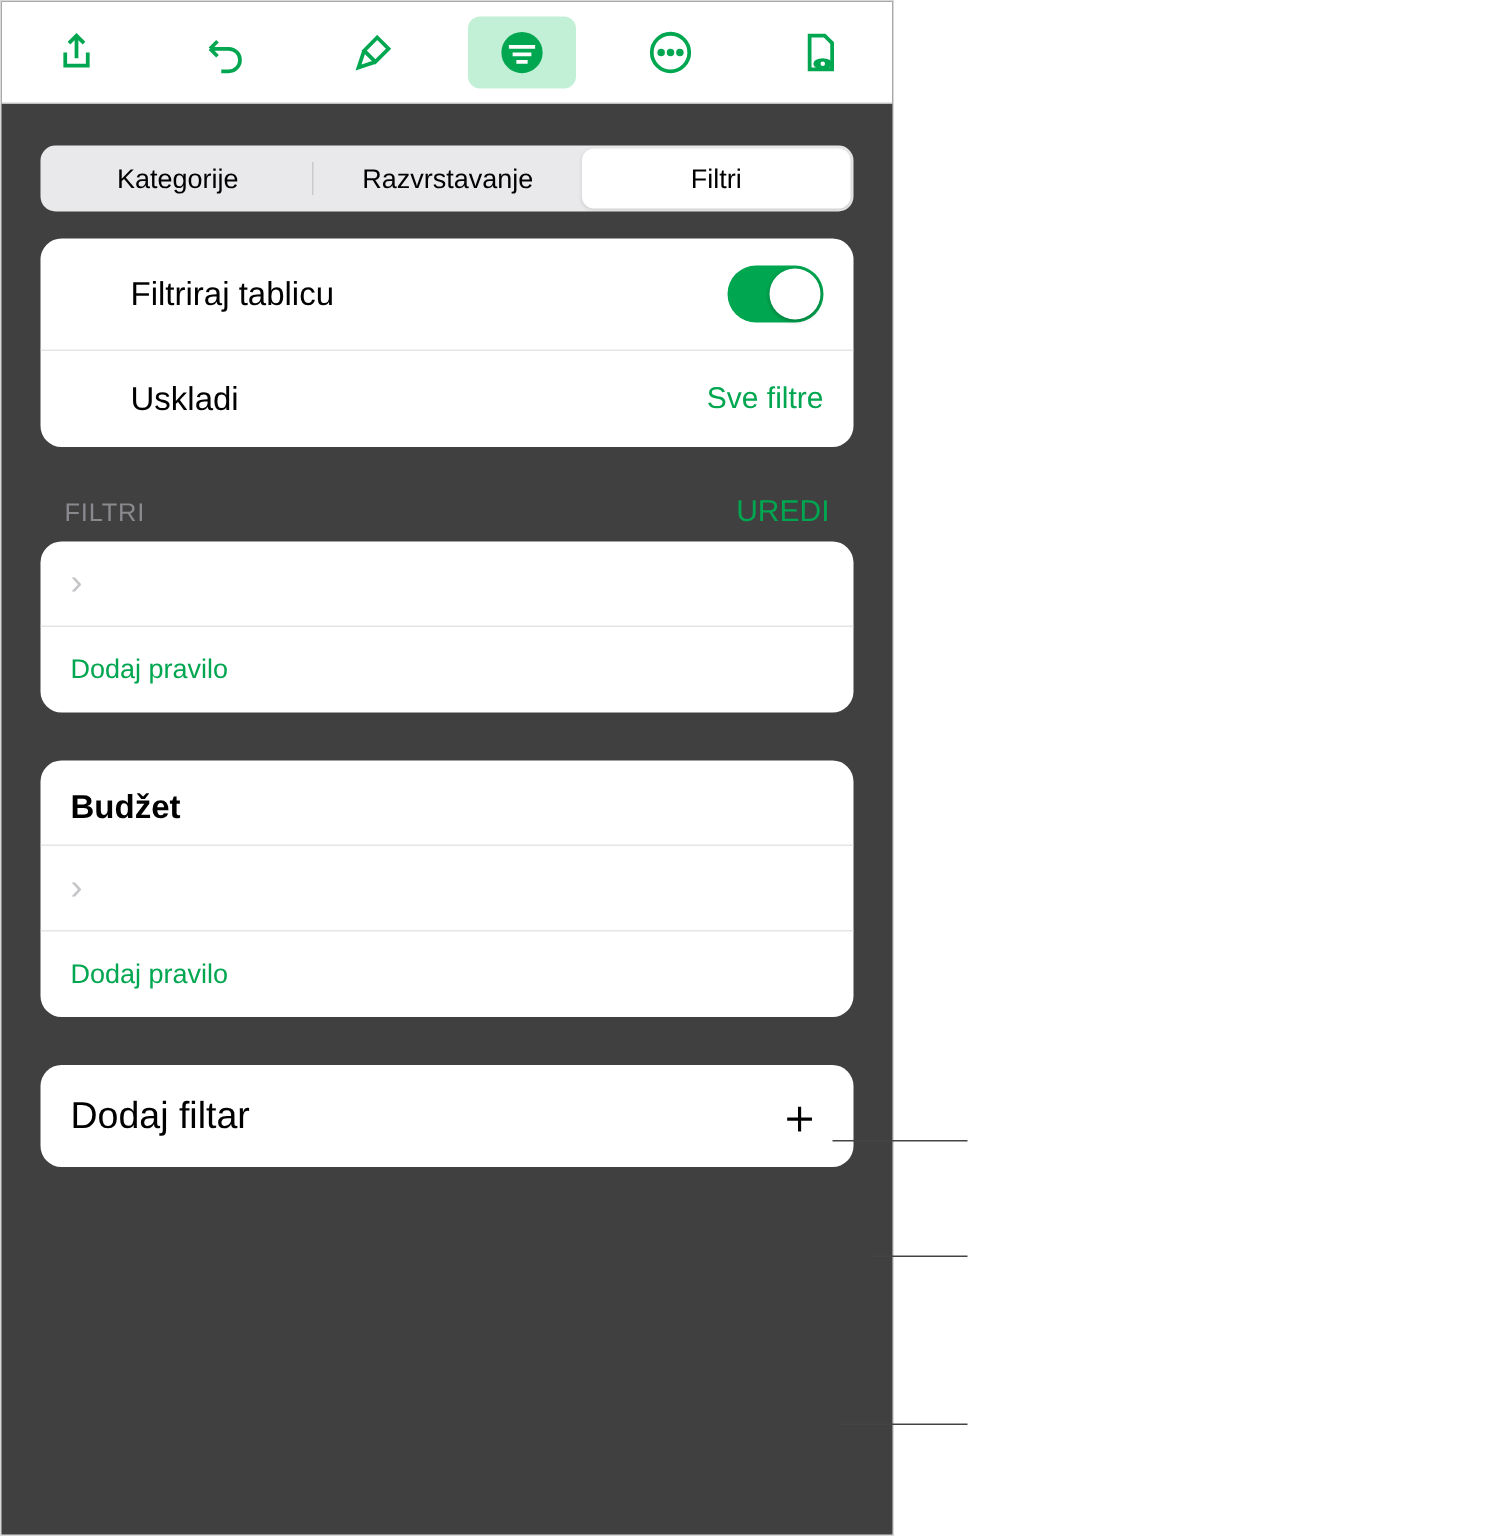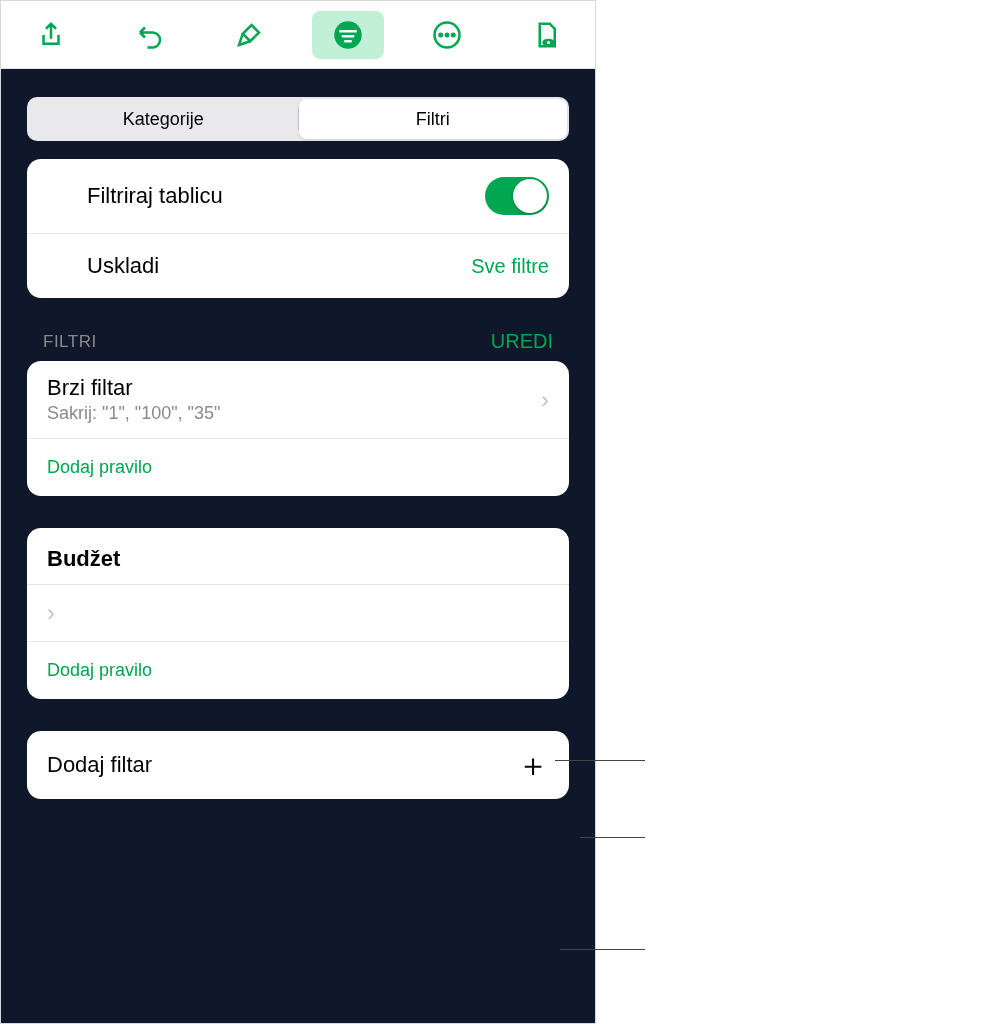--- a/index.html
+++ b/index.html
@@ -6,21 +6,21 @@
     body {
       font-family: -apple-system, BlinkMacSystemFont, "Segoe UI", Helvetica, Arial, sans-serif;
       background: #fff;
       width: 995px;
       height: 1024px;
       position: relative;
     }
     .panel {
       width: 596px;
       height: 1024px;
-      background: #0f172a;
+      background: #404040;
       border: 1px solid #d8d8d8;
       position: relative;
       overflow: hidden;
     }
     .toolbar {
       display: flex;
       justify-content: space-around;
       align-items: center;
       height: 68px;
       background: #fff;
@@ -167,21 +167,21 @@
       cursor: pointer;
     }
     .add-filter-row {
       display: flex;
       align-items: center;
       justify-content: space-between;
       padding: 18px 20px;
       cursor: pointer;
     }
     .add-filter-label {
-      font-size: 22px;
+      font-size: 25px;
       color: #000;
     }
     .plus-icon {
       font-size: 32px;
       color: #000;
       font-weight: 300;
       line-height: 1;
     }
     .callout-line {
       position: absolute;
@@ -231,20 +231,21 @@
         <path d="M7 3h8l4 4v14H7z"></path>
         <ellipse cx="14" cy="18" rx="5" ry="3" fill="#00a650" stroke="none"></ellipse>
         <circle cx="14" cy="18" r="1.2" fill="#fff" stroke="none"></circle>
       </svg>
     </div>
   </div>
 
   <div class="segmented">
     <div class="seg-item">Kategorije</div>
     <div class="seg-divider"></div>
+    <div class="seg-item">Razvrstavanje</div>
     <div class="seg-item selected">Filtri</div>
   </div>
 
   <div class="card">
     <div class="row">
       <span class="row-label">Filtriraj tablicu</span>
       <div class="toggle"></div>
     </div>
     <div class="row">
       <span class="row-label">Uskladi</span>
@@ -252,24 +253,20 @@
     </div>
   </div>
 
   <div class="section-header">
     <span class="section-title">FILTRI</span>
     <span class="section-action">UREDI</span>
   </div>
 
   <div class="card">
     <div class="filter-item">
-      <div class="filter-item-content">
-        <div class="filter-item-label">Brzi filtar</div>
-        <div class="filter-item-sub">Sakrij: "1", "100", "35"</div>
-      </div>
       <span class="chevron">›</span>
     </div>
     <div class="add-rule">Dodaj pravilo</div>
   </div>
 
   <div class="card">
     <div class="filter-title">Budžet</div>
     <div class="filter-item">
       <span class="chevron">›</span>
     </div>

